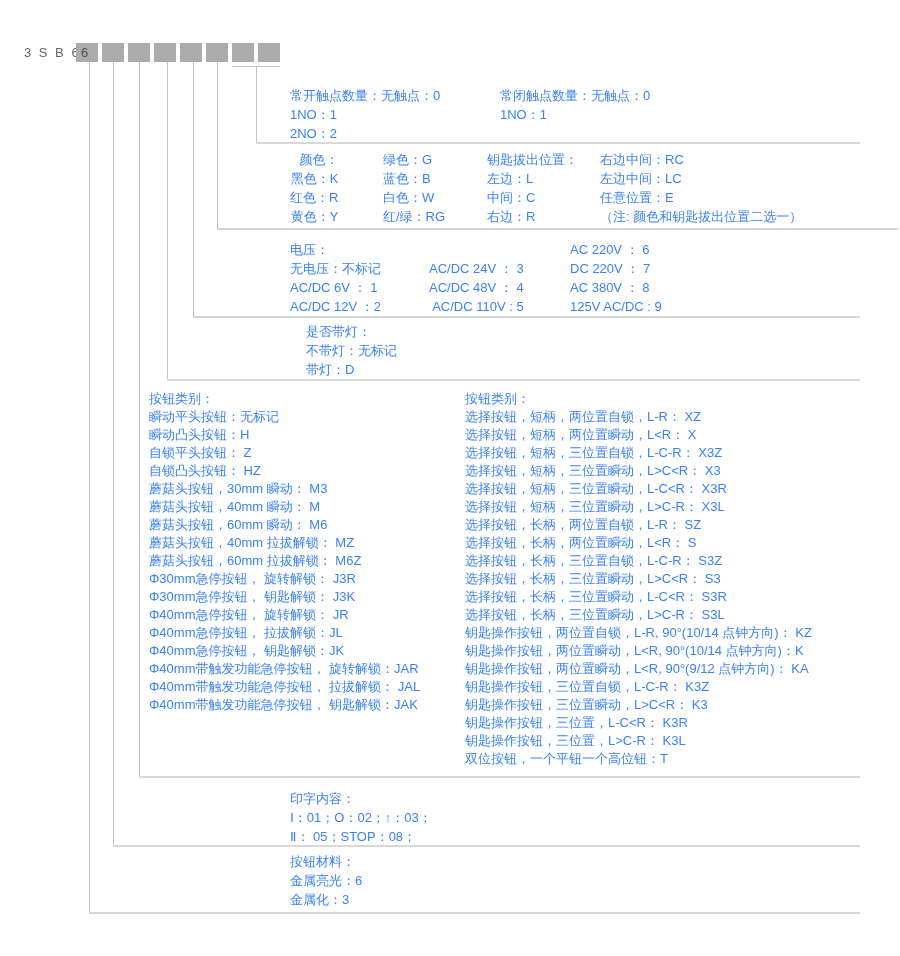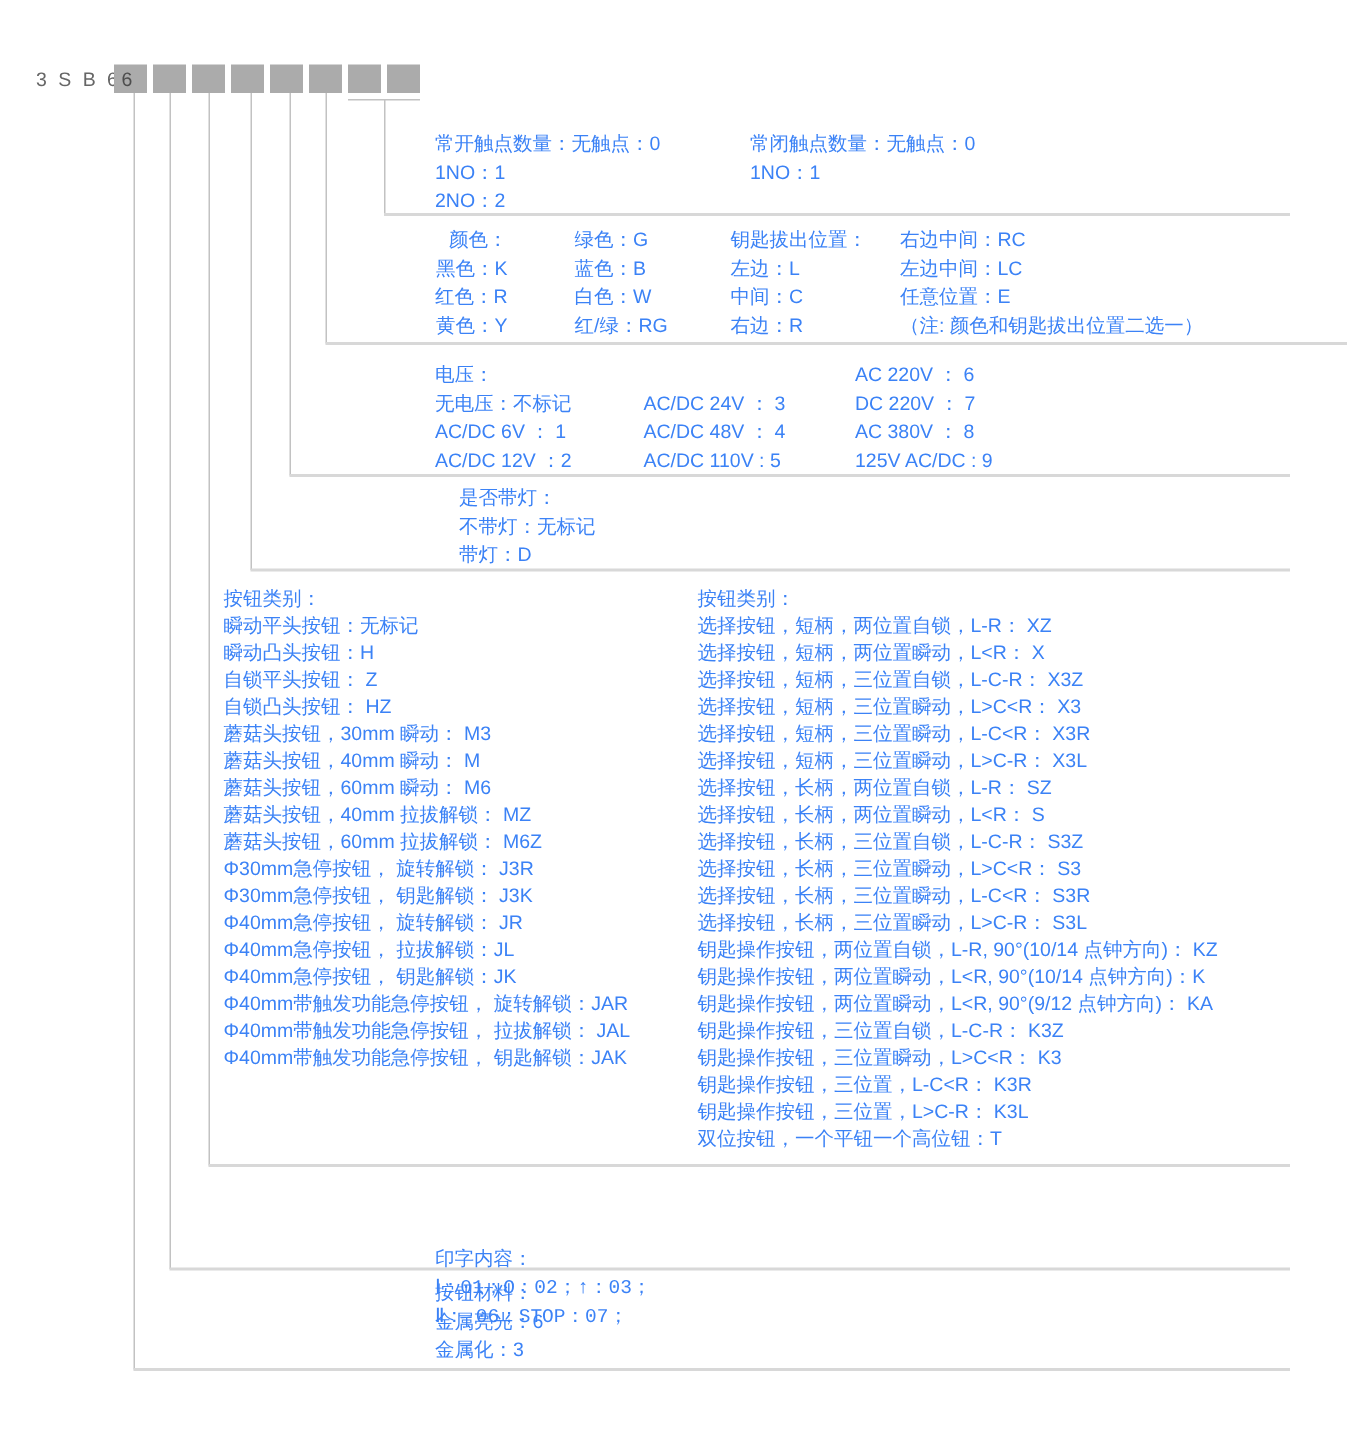--- a/index.html
+++ b/index.html
@@ -89,21 +89,21 @@
     <div class="tline">任意位置：E</div>
     <div class="tline">（注: 颜色和钥匙拔出位置二选一）</div>
   </div>
 
 <div class="col" style="left:290px;top:240px;">
     <div class="tline">电压：</div>
     <div class="tline">无电压：不标记</div>
     <div class="tline">AC/DC 6V ： 1</div>
     <div class="tline">AC/DC 12V ：2</div>
   </div>
-<div class="col" style="left:429px;top:240px;">
+<div class="col" style="left:429px;top:240px;text-align:right;">
     <div class="tline"></div>
     <div class="tline">AC/DC 24V ： 3</div>
     <div class="tline">AC/DC 48V ： 4</div>
     <div class="tline">AC/DC 110V : 5</div>
   </div>
 <div class="col" style="left:570px;top:240px;">
     <div class="tline">AC 220V ： 6</div>
     <div class="tline">DC 220V ： 7</div>
     <div class="tline">AC 380V ： 8</div>
     <div class="tline">125V AC/DC : 9</div>
@@ -152,23 +152,23 @@
     <div class="tline">钥匙操作按钮，两位置自锁，L-R, 90°(10/14 点钟方向)： KZ</div>
     <div class="tline">钥匙操作按钮，两位置瞬动，L&lt;R, 90°(10/14 点钟方向)：K</div>
     <div class="tline">钥匙操作按钮，两位置瞬动，L&lt;R, 90°(9/12 点钟方向)： KA</div>
     <div class="tline">钥匙操作按钮，三位置自锁，L-C-R： K3Z</div>
     <div class="tline">钥匙操作按钮，三位置瞬动，L&gt;C&lt;R： K3</div>
     <div class="tline">钥匙操作按钮，三位置，L-C&lt;R： K3R</div>
     <div class="tline">钥匙操作按钮，三位置，L&gt;C-R： K3L</div>
     <div class="tline">双位按钮，一个平钮一个高位钮：T</div>
   </div>
 
-<div class="col" style="left:290px;top:830px;font-family:Liberation Mono, monospace;">
+<div class="col" style="left:290px;top:789px;">
     <div class="tline">印字内容：</div>
     <div class="tline">Ⅰ：01；O：02；↑：03；</div>
-    <div class="tline">Ⅱ： 06；STOP：07；</div>
+    <div class="tline">Ⅱ： 05；STOP：08；</div>
   </div>
 
 <div class="col" style="left:290px;top:852px;">
     <div class="tline">按钮材料：</div>
     <div class="tline">金属亮光：6</div>
     <div class="tline">金属化：3</div>
   </div>
 
 </body></html>

